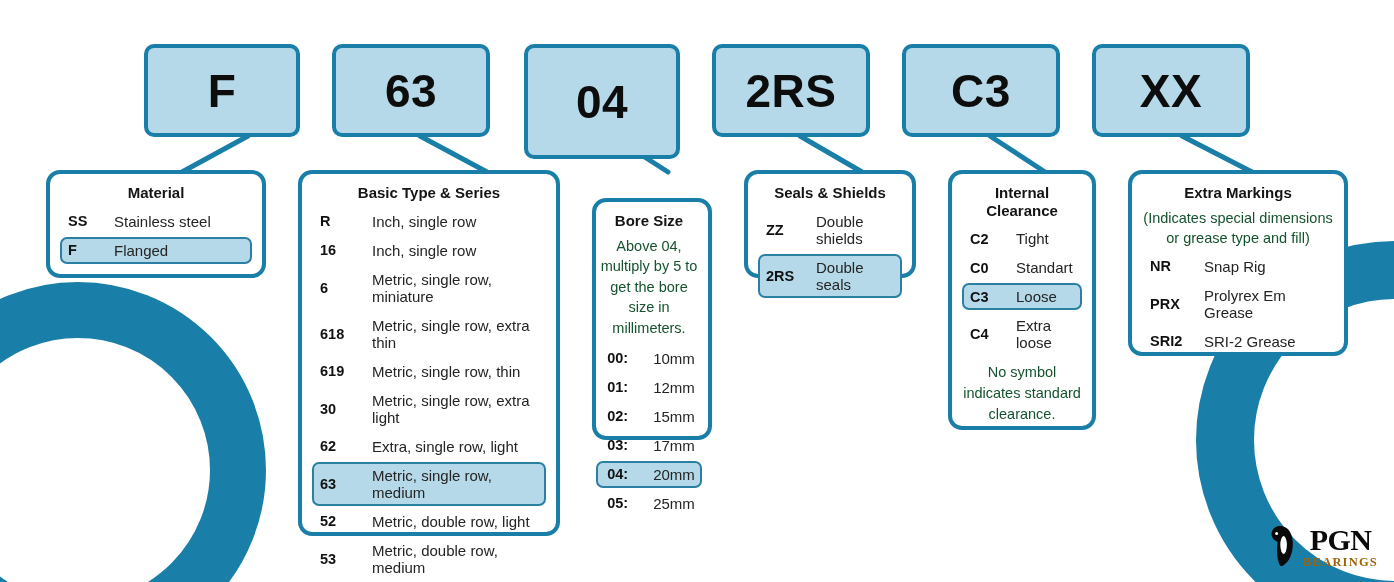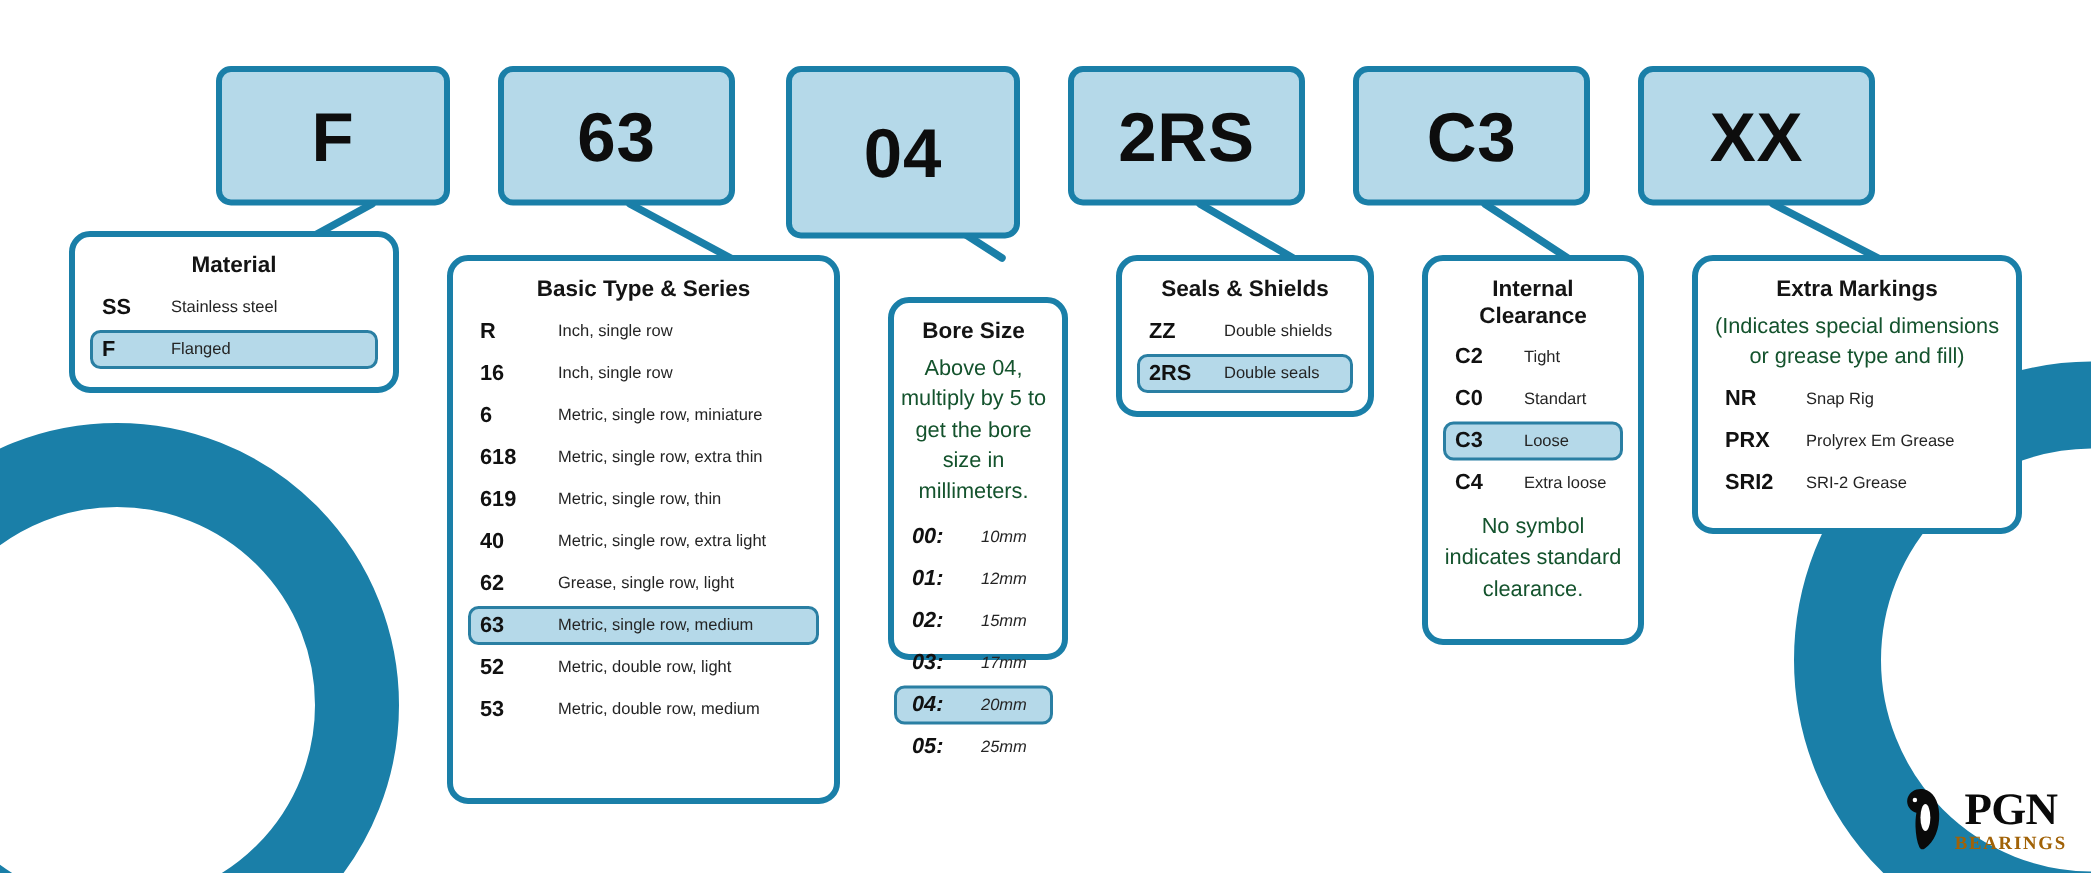--- a/index.html
+++ b/index.html
@@ -90,35 +90,35 @@
     border-color: #2a7fa3;
   }
   .row .key {
     font-weight: 700;
     font-size: 14.5px;
     color: #111111;
     flex: 0 0 auto;
     text-align: left;
   }
   .row .val {
-    font-size: 11px;
+    font-size: 15px;
     color: #242424;
     flex: 1 1 auto;
   }
 
   
   .card-material .key { width: 34px; }
   .card-material .val { padding-left: 12px; }
 
   .card-series .key   { width: 42px; }
   .card-series .val   { padding-left: 10px; }
 
   .card-bore .key     { width: 36px; }
   .card-bore .val     { padding-left: 10px; }
-  .card-bore .row     { justify-content: flex-end; padding-left: 10px; font-style: italic; }
+  .card-bore .row     { justify-content: center; padding-left: 10px; }
 
   .card-seals .key    { width: 40px; }
   .card-seals .val    { padding-left: 10px; }
 
   .card-clear .key    { width: 34px; }
   .card-clear .val    { padding-left: 12px; }
 
   .card-extra .key    { width: 44px; }
   .card-extra .val    { padding-left: 10px; }
 
@@ -194,21 +194,21 @@
   </div>
 
   <div class="code-box" style="left:902px; top:44px; width:158px; height:93px;">
     <span class="code-text">C3</span>
   </div>
 
   <div class="code-box" style="left:1092px; top:44px; width:158px; height:93px;">
     <span class="code-text">XX</span>
   </div>
 
-  <div class="detail-card card-material" style="left:46px; top:154px; width:220px; height:108px;">
+  <div class="detail-card card-material" style="left:46px; top:170px; width:220px; height:108px;">
     <div class="card-title">Material</div>
     <div class="rows">
       <div class="row">
         <span class="key">SS</span>
         <span class="val">Stainless steel</span>
       </div>
       <div class="row hl">
         <span class="key">F</span>
         <span class="val">Flanged</span>
       </div>
@@ -232,26 +232,26 @@
       </div>
       <div class="row">
         <span class="key">618</span>
         <span class="val">Metric, single row, extra thin</span>
       </div>
       <div class="row">
         <span class="key">619</span>
         <span class="val">Metric, single row, thin</span>
       </div>
       <div class="row">
-        <span class="key">40</span>
+        <span class="key">30</span>
         <span class="val">Metric, single row, extra light</span>
       </div>
       <div class="row">
         <span class="key">62</span>
-        <span class="val">Grease, single row, light</span>
+        <span class="val">Extra, single row, light</span>
       </div>
       <div class="row hl">
         <span class="key">63</span>
         <span class="val">Metric, single row, medium</span>
       </div>
       <div class="row">
         <span class="key">52</span>
         <span class="val">Metric, double row, light</span>
       </div>
       <div class="row">

